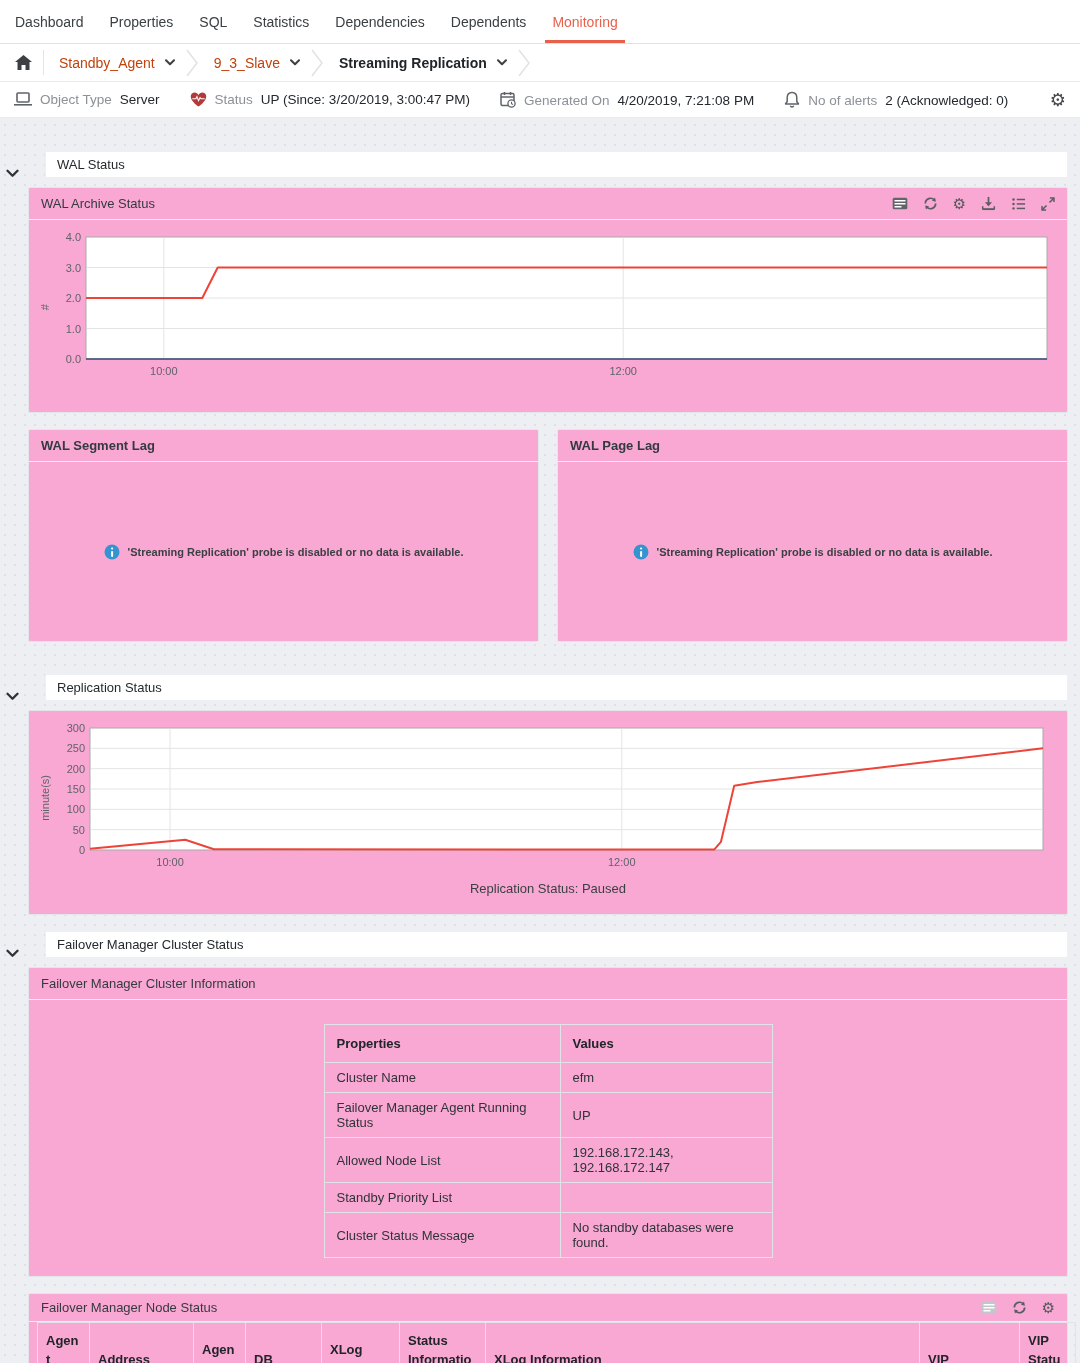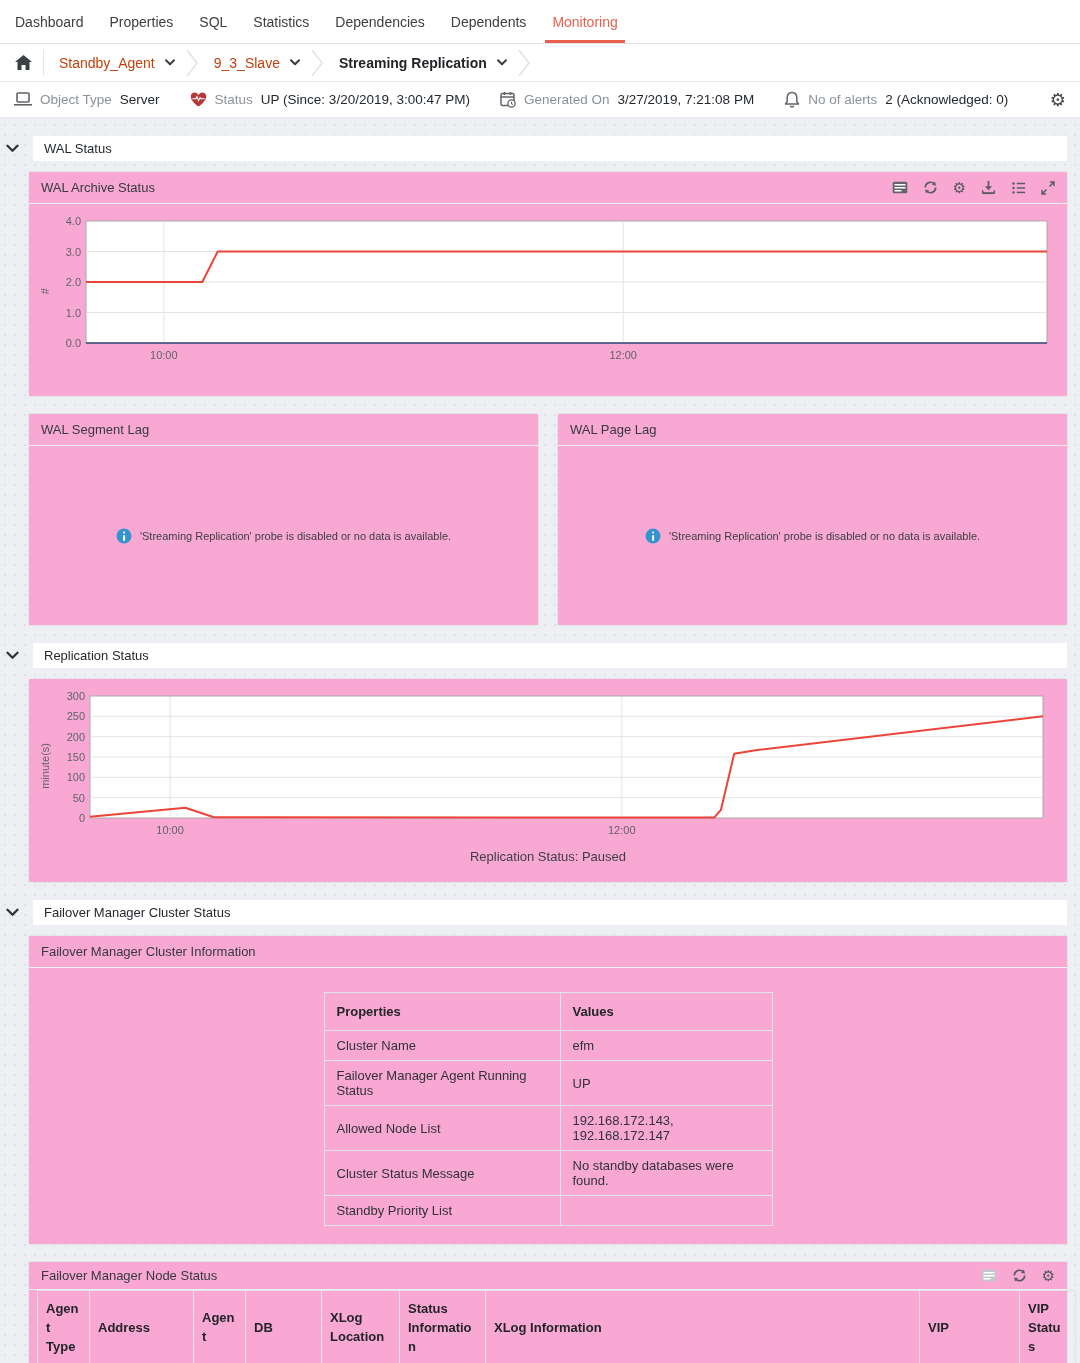--- a/index.html
+++ b/index.html
@@ -18,42 +18,42 @@
   .tab.active{color:var(--accent);box-shadow:inset 0 -3px 0 0 var(--accent);}
   
   .crumbbar{display:flex;align-items:center;background:#fff;border-bottom:1px solid #e7eaee;height:38px;padding:0 8px;}
   .crumb-home{display:flex;align-items:center;margin:0 11px 0 7px;cursor:pointer;}
   .vdiv{width:1px;height:25px;background:#e2e5e9;}
   .crumb{display:flex;align-items:center;gap:10px;font-size:14px;color:#c2410c;padding:0 4px 0 15px;cursor:pointer;}
   .crumb.bold{font-weight:700;color:#212529;}
   .crumb-sep{display:flex;align-items:center;margin-left:6px;}
   
   .infobar{display:flex;align-items:center;background:#fff;border-bottom:1px solid #e7eaee;height:36px;padding:0 14px;font-size:13.5px;}
-  .info-group{display:flex;align-items:center;gap:8px;margin-right:30px;}
+  .info-group{display:flex;align-items:flex-end;gap:8px;margin-right:30px;}
   .lbl{color:#8b9197;}
   .val{color:#24292e;}
   .spacer{flex:1;}
   
   .content{padding:17px 12px 0 28px;}
-  .section-head{display:flex;align-items:center;gap:13px;margin:0 0 9px -22px;}
+  .section-head{display:flex;align-items:flex-end;gap:26px;margin:16px 0 9px -22px;}
   .section-bar{flex:1;background:#fff;border:1px solid #eceff3;padding:5px 11px;font-size:13px;color:#24292e;}
   .collapse-btn{display:flex;cursor:pointer;}
   
   .card{background:#f9a8d4;border:1px solid #e2e6ea;border-radius:2px;margin-bottom:16px;}
   .card-head{display:flex;align-items:center;justify-content:space-between;padding:8px 12px;font-size:13px;color:#343a40;border-bottom:1px solid #eef0f3;}
   .toolbar{display:flex;align-items:center;gap:15px;}
   .toolbar .ic{display:flex;align-items:center;cursor:pointer;}
   .gear-glyph{font-size:15px;color:#54585c;line-height:1;cursor:pointer;}
   .gear-glyph.big{font-size:18px;color:#44484c;}
   
   .chart-wrap{display:flex;align-items:center;padding:12px 6px 30px 10px;}
   .ylab{writing-mode:vertical-rl;transform:rotate(180deg);font-size:11px;color:#5f6368;margin-right:1px;}
   .caption{text-align:center;font-size:13px;color:#3c4043;padding:0 0 18px;}
   
-  .two-col{display:flex;gap:18px;}
+  .two-col{display:flex;gap:18px;font-weight:bold;}
   .half{flex:1;height:213px;display:flex;flex-direction:column;}
   .msg-body{flex:1;display:flex;align-items:center;justify-content:center;gap:8px;font-size:11px;color:#3c4043;padding:0 24px;}
   
   .cluster-body{padding:24px 0 18px;}
   .ptable{border-collapse:collapse;margin:0 auto;font-size:13px;}
   .ptable th,.ptable td{border:1px solid #e0e4e8;padding:7px 12px;text-align:left;color:#2f3337;}
   .ptable th{font-weight:700;padding:11px 12px;color:#212529;}
   .ptable .c-prop{width:236px;}
   .ptable .c-val{width:212px;}
   
@@ -139,21 +139,21 @@
   <span class="info-group">
     <svg width="16" height="17" viewBox="0 0 16 17">
         <rect x="1" y="2.5" width="13" height="12" rx="1.5" fill="none" stroke="#5f6368" stroke-width="1.5"></rect>
         <line x1="1" y1="6" x2="14" y2="6" stroke="#5f6368" stroke-width="1.5"></line>
         <line x1="4.5" y1="1" x2="4.5" y2="4" stroke="#5f6368" stroke-width="1.5"></line>
         <line x1="10.5" y1="1" x2="10.5" y2="4" stroke="#5f6368" stroke-width="1.5"></line>
         <circle cx="11.5" cy="12.5" r="3.6" fill="#fff" stroke="#5f6368" stroke-width="1.3"></circle>
         <polyline points="11.5,10.8 11.5,12.7 13,13.5" fill="none" stroke="#5f6368" stroke-width="1.1"></polyline>
       </svg>
     <span class="lbl">Generated On</span>
-    <span class="val">3/27/2019, 7:21:08 PM</span>
+    <span class="val">4/20/2019, 7:21:08 PM</span>
   </span>
   <span class="info-group">
     <svg width="16" height="17" viewBox="0 0 16 17">
         <path d="M8 1.5 C5 1.5 3.2 3.8 3.2 6.8 L3.2 10.5 L1.5 13 L14.5 13 L12.8 10.5 L12.8 6.8 C12.8 3.8 11 1.5 8 1.5 Z" fill="none" stroke="#5f6368" stroke-width="1.5" stroke-linejoin="round"></path>
         <path d="M6.3 14.8 a1.8 1.8 0 0 0 3.4 0" fill="none" stroke="#5f6368" stroke-width="1.4"></path>
       </svg>
     <span class="lbl">No of alerts</span>
     <span class="val">2 (Acknowledged: 0)</span>
   </span>
   <span class="spacer"></span>
@@ -338,26 +338,26 @@
           </tr>
           <tr>
             <td>Failover Manager Agent Running Status</td>
             <td>UP</td>
           </tr>
           <tr>
             <td>Allowed Node List</td>
             <td>192.168.172.143, 192.168.172.147</td>
           </tr>
           <tr>
+            <td>Standby Priority List</td>
+            <td></td>
+          </tr>
+          <tr>
             <td>Cluster Status Message</td>
             <td>No standby databases were found.</td>
-          </tr>
-          <tr>
-            <td>Standby Priority List</td>
-            <td></td>
           </tr>
         </tbody>
       </table>
     </div>
   </div>
 
   <div class="card" style="margin-bottom:8px;">
     <div class="card-head" style="padding:6px 12px;gap:9px;">
       <span>Failover Manager Node Status</span>
       <span class="toolbar">

